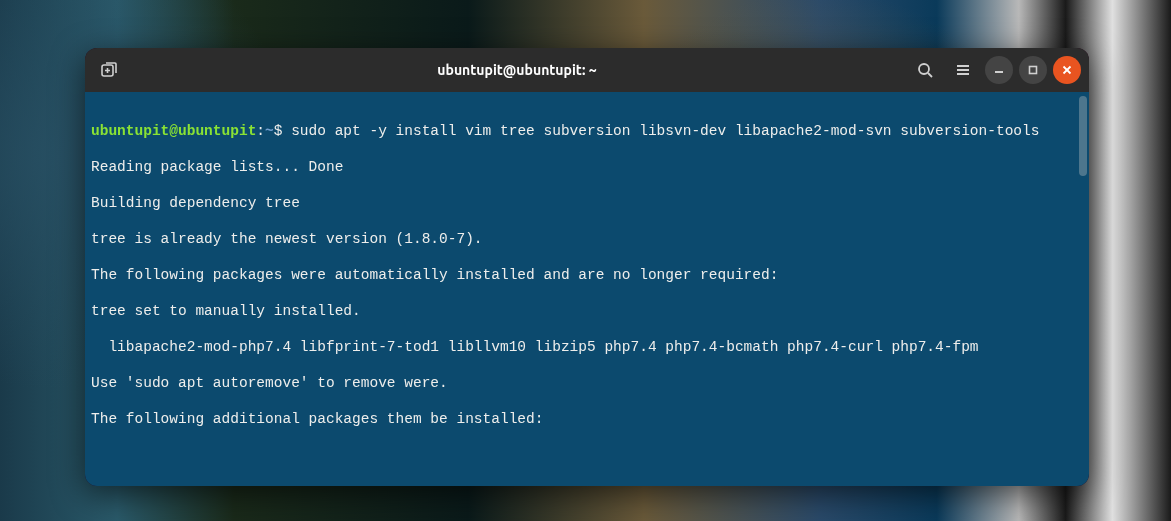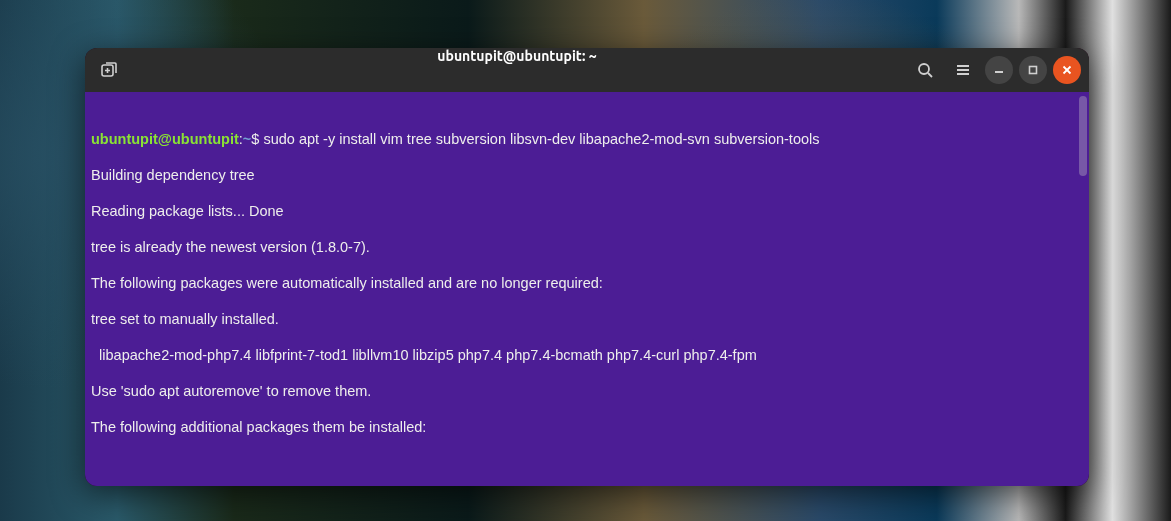--- a/index.html
+++ b/index.html
@@ -30,20 +30,21 @@
       border-radius: 12px;
       box-shadow: 0 8px 32px rgba(0,0,0,0.6);
       display: flex;
       flex-direction: column;
       overflow: hidden;
     }
     .titlebar {
       height: 44px;
       background: #2c2c2c;
       display: flex;
+      align-items: center;
       padding: 0 8px;
       gap: 8px;
       flex-shrink: 0;
     }
     .tb-left, .tb-right { display: flex; align-items: center; gap: 6px; }
     .tb-title {
       flex: 1;
       text-align: center;
       color: #ffffff;
       font-family: Ubuntu, 'Segoe UI', sans-serif;
@@ -70,28 +71,28 @@
       border: none;
       display: flex;
       align-items: center;
       justify-content: center;
       cursor: pointer;
       color: #d0d0d0;
     }
     .tb-close { background: #e95420; color: #fff; }
     .terminal {
       flex: 1;
-      background: #4c1d95;
-      padding: 20px 6px;
+      background: #0c4a6e;
+      padding: 12px 6px;
       font-size: 14.5px;
       line-height: 18px;
       color: #eeeeec;
       overflow: hidden;
       position: relative;
-      font-family: Liberation Sans, sans-serif;
+      font-family: Liberation Mono, monospace;
       white-space: pre;
     }
     .prompt-user { color: #8ae234; font-weight: bold; }
     .prompt-colon { color: #eeeeec; }
     .prompt-path { color: #729fcf; font-weight: bold; }
     .prompt-dollar { color: #eeeeec; }
     .cmd { color: #eeeeec; }
     .line { white-space: pre-wrap; word-break: break-all; }
     .scrollbar {
       position: absolute;
@@ -149,27 +150,27 @@
         <svg width="12" height="12" viewBox="0 0 12 12" stroke="currentColor" stroke-width="1.8">
             <line x1="2.5" y1="2.5" x2="9.5" y2="9.5"></line>
             <line x1="9.5" y1="2.5" x2="2.5" y2="9.5"></line>
           </svg>
       </button>
     </div>
   </div>
 
   <div class="terminal">
 <div class="line"><span class="prompt-user">ubuntupit@ubuntupit</span><span class="prompt-colon">:</span><span class="prompt-path">~</span><span class="prompt-dollar">$</span> <span class="cmd">sudo apt -y install vim tree subversion libsvn-dev libapache2-mod-svn subversion-tools</span></div>
+<div class="line">Reading package lists... Done</div>
 <div class="line">Building dependency tree</div>
-<div class="line">Reading package lists... Done</div>
 <div class="line">tree is already the newest version (1.8.0-7).</div>
 <div class="line">The following packages were automatically installed and are no longer required:</div>
 <div class="line">tree set to manually installed.</div>
 <div class="line">  libapache2-mod-php7.4 libfprint-7-tod1 libllvm10 libzip5 php7.4 php7.4-bcmath php7.4-curl php7.4-fpm</div>
-<div class="line">Use 'sudo apt autoremove' to remove them.</div>
+<div class="line">Use 'sudo apt autoremove' to remove were.</div>
 <div class="line">The following additional packages them be installed:</div>
 
 
 
 
 
 
 
 
 

